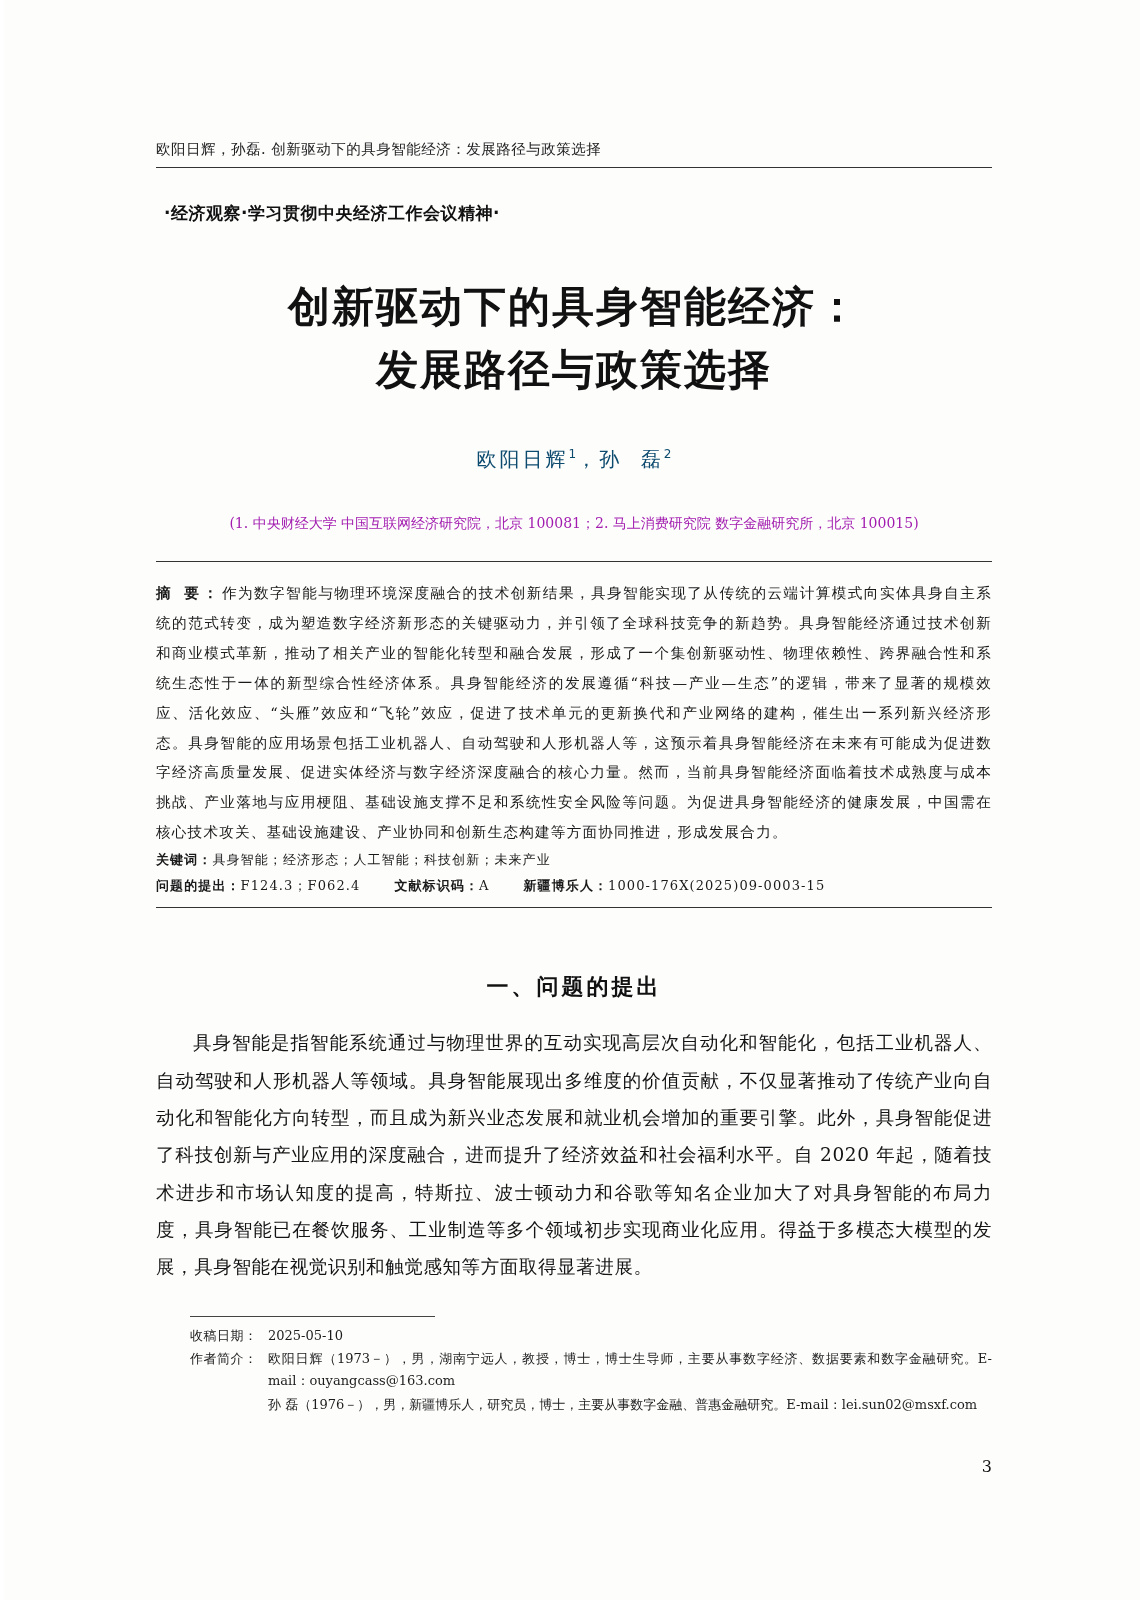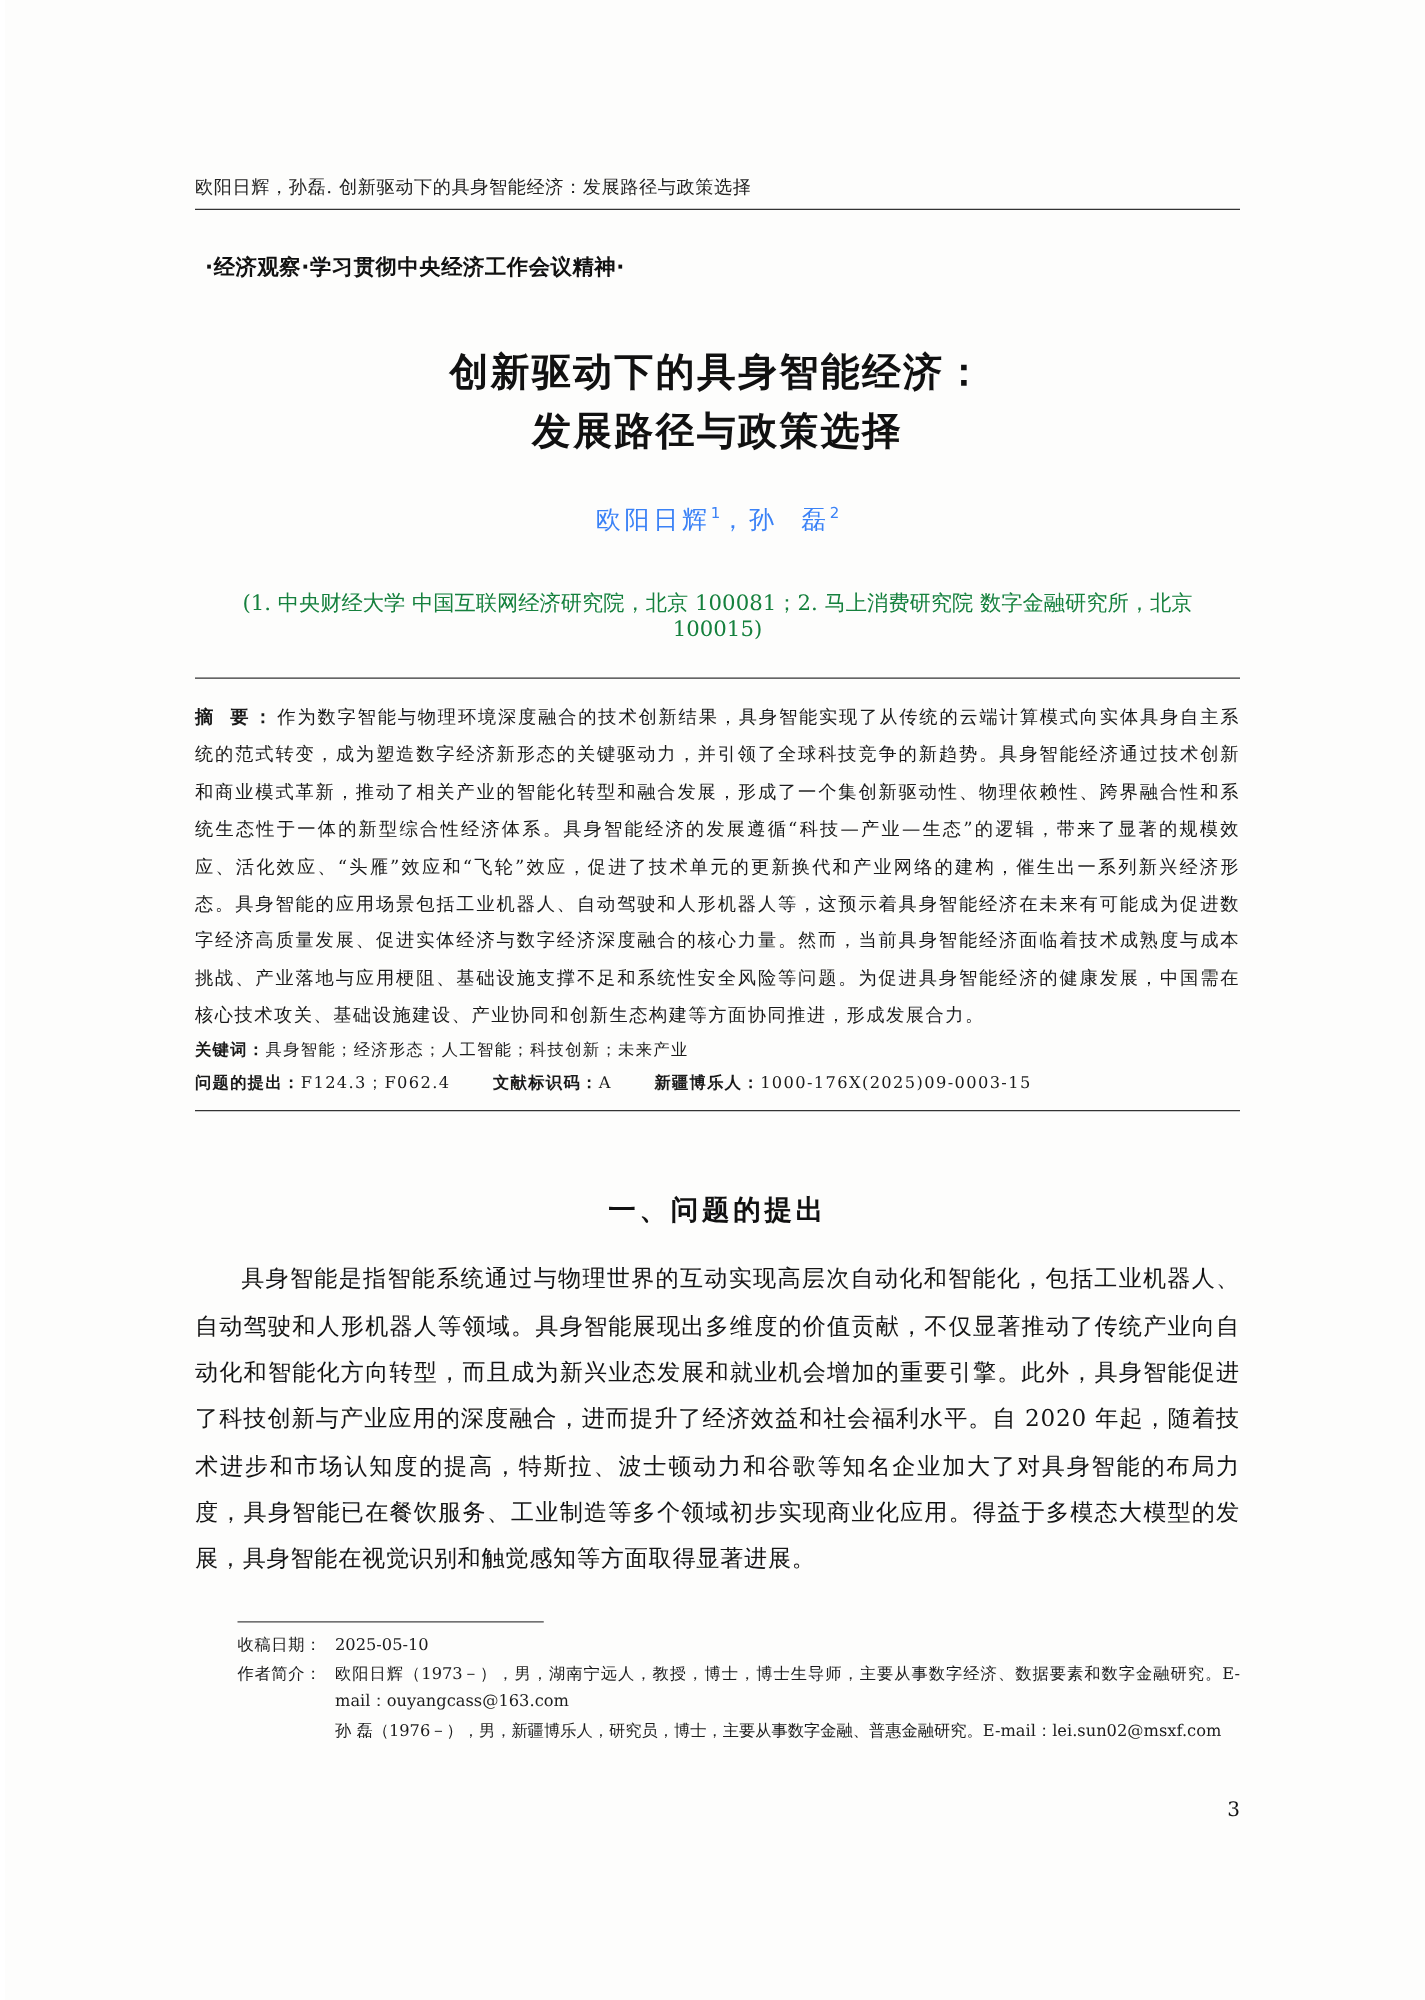--- a/index.html
+++ b/index.html
@@ -44,42 +44,42 @@
     font-size: 17px;
     font-weight: bold;
     letter-spacing: 0.5px;
     font-family: "DejaVu Sans", sans-serif;
     margin-left: 8px;
     margin-bottom: 50px;
     color: #111;
   }
   .title {
     text-align: center;
-    font-size: 31px;
+    font-size: 42px;
     font-weight: bold;
     letter-spacing: 2px;
     line-height: 1.5;
     font-family: "DejaVu Sans", sans-serif;
     color: #111;
-    margin-bottom: 34px;
+    margin-bottom: 45px;
   }
   .title .line2 { display: block; }
   .authors {
     text-align: center;
     font-size: 20px;
     letter-spacing: 3px;
     font-family: "DejaVu Sans", sans-serif;
     margin-bottom: 42px;
-    color: #3b82f6;
+    color: #0c4a6e;
   }
   .authors sup { font-size: 12px; letter-spacing: 0; }
   .affil {
     text-align: center;
-    font-size: 17px;
-    color: #15803d;
+    font-size: 14px;
+    color: #a21caf;
     margin-bottom: 28px;
     font-family: "DejaVu Serif", serif;
   }
   .rule-double-top {
     border-top: 1px solid #333;
     margin-bottom: 2px;
   }
   .rule-double-bottom {
     border-top: 1px solid #333;
     margin-top: 0px;

